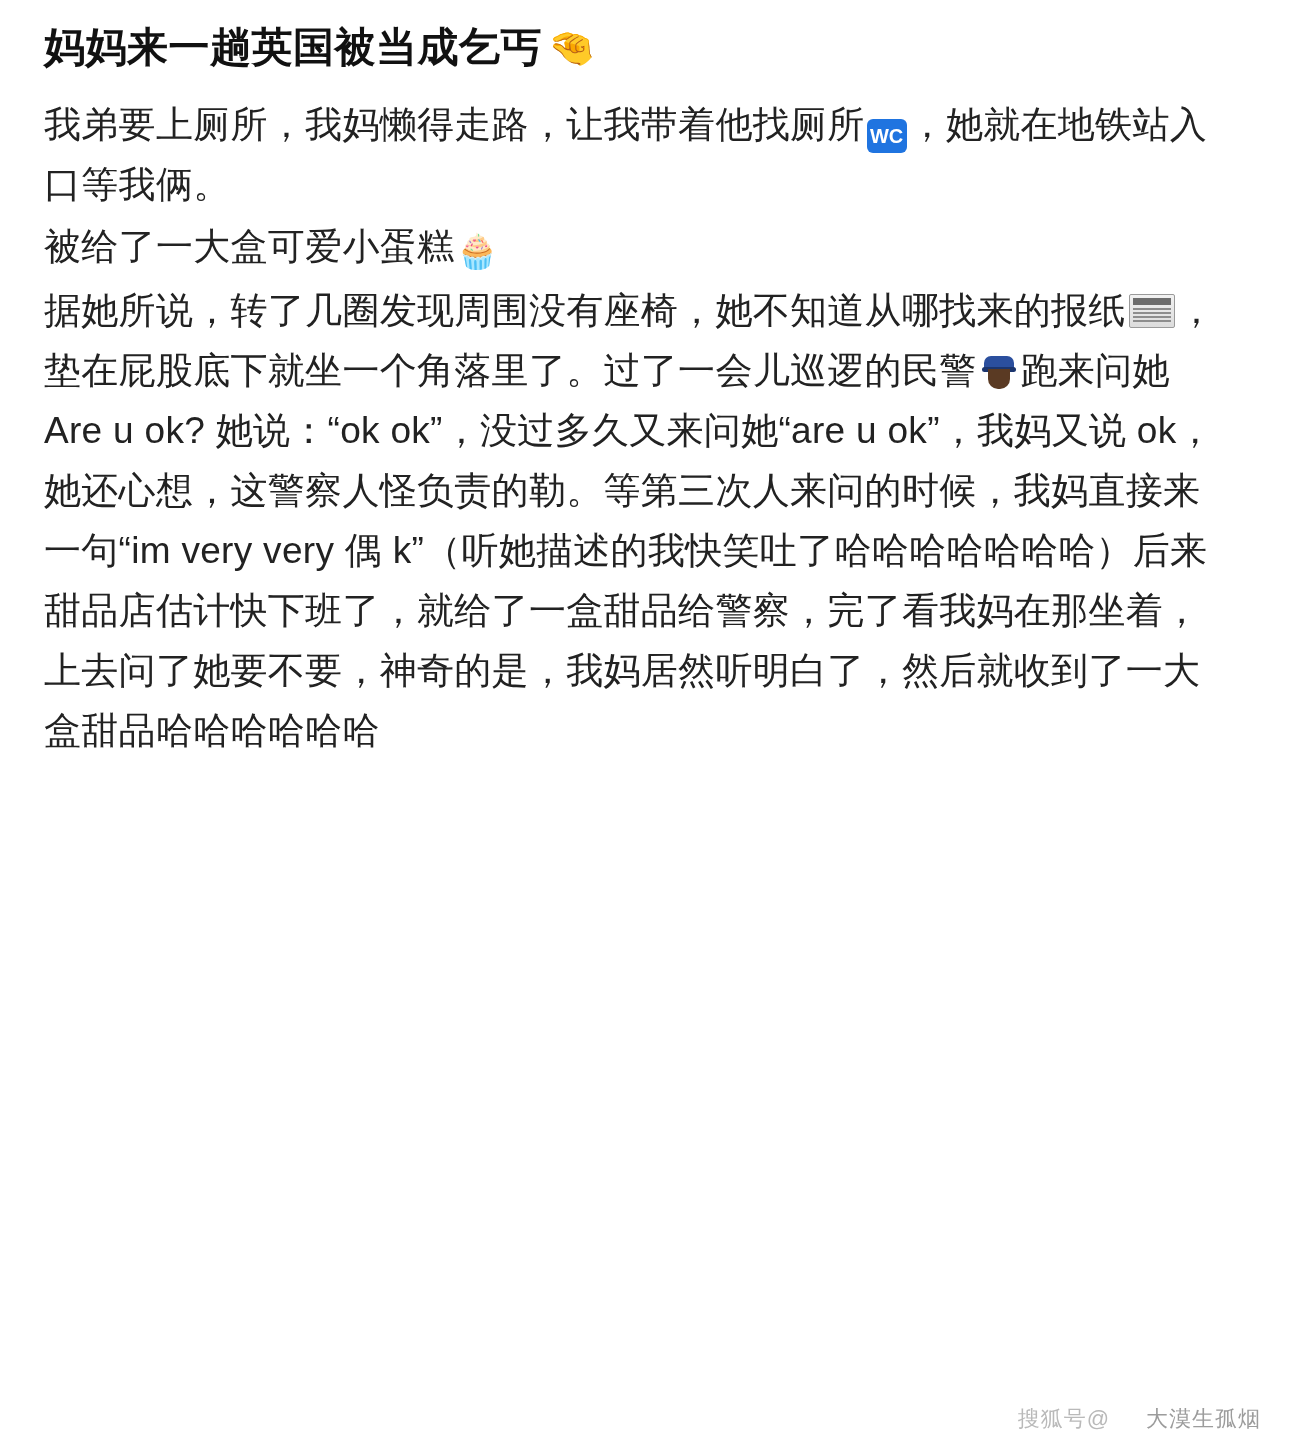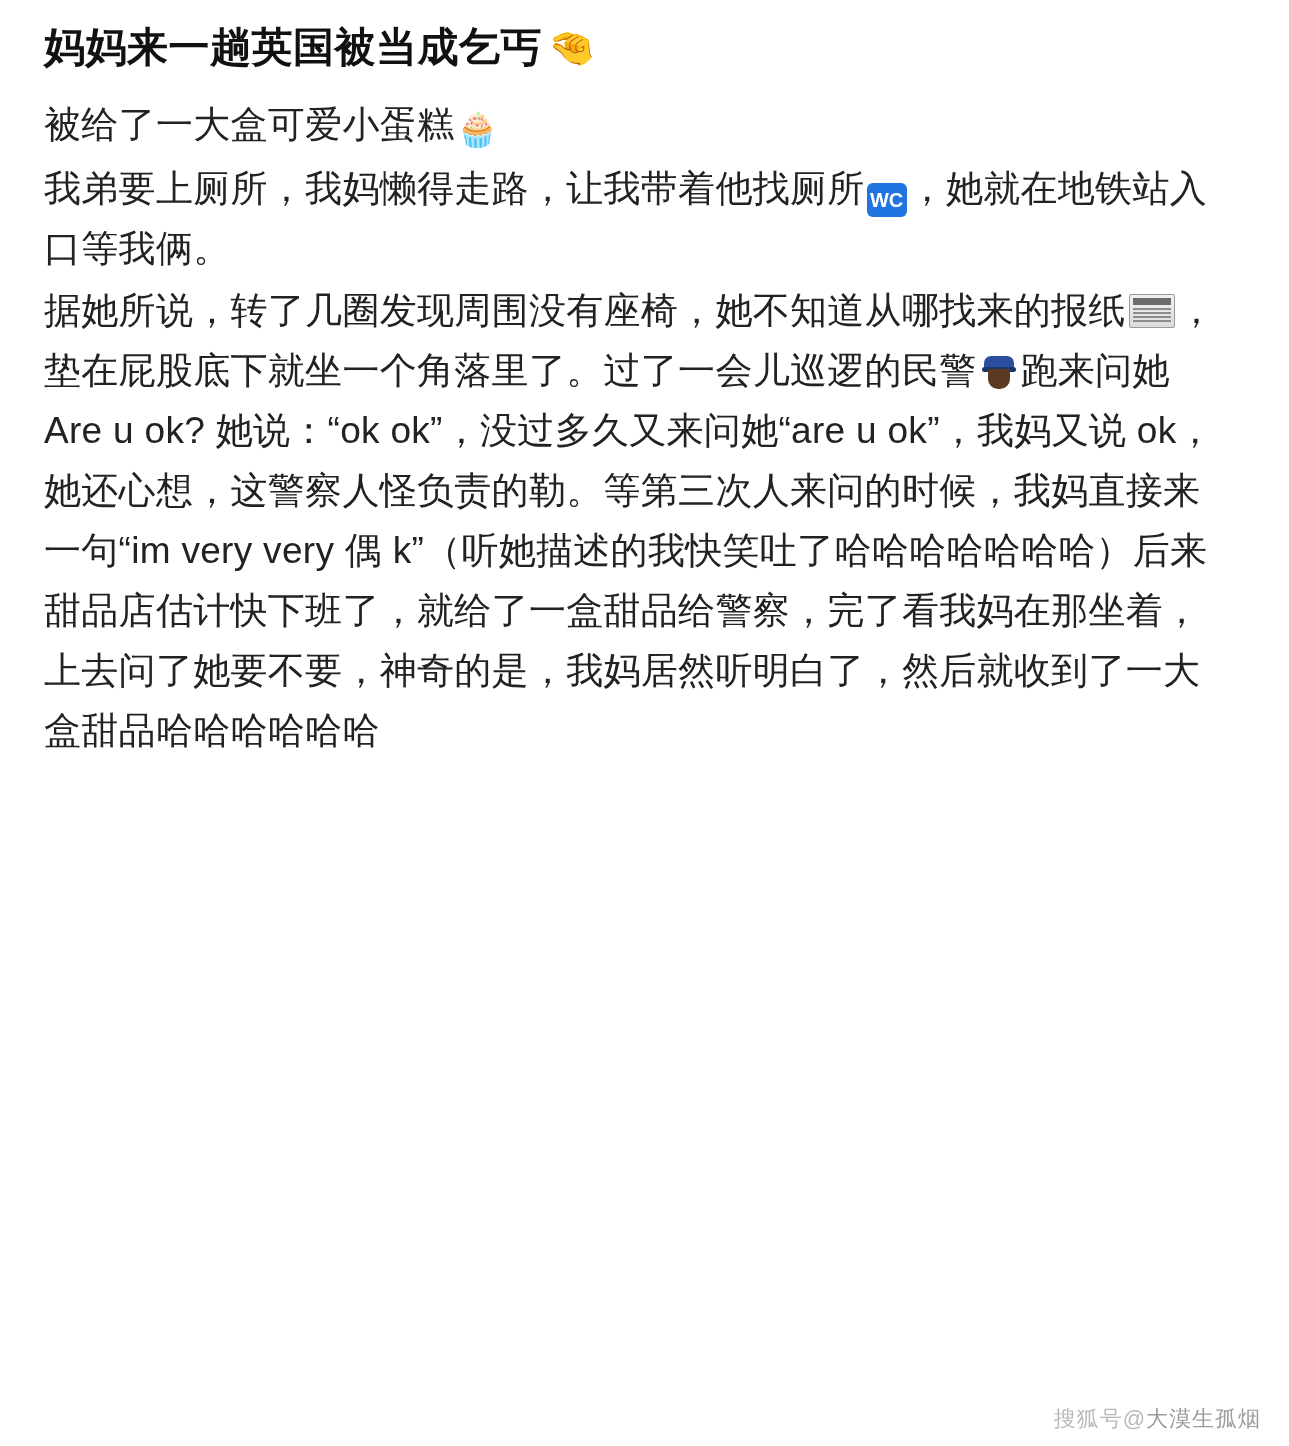--- a/index.html
+++ b/index.html
@@ -130,40 +130,41 @@
     right: 28px;
     bottom: 12px;
     font-size: 22px;
     color: #b9b9b9;
     letter-spacing: 1px;
     white-space: nowrap;
     font-family: "Liberation Sans", sans-serif;
   }
   .watermark .wm-dark {
     color: #9c9c9c;
+    margin-left: 36px;
   }
 </style>
 </head>
 <body>
 
 <div class="page">
 
   <h1 class="post-title">
     <span>妈妈来一趟英国被当成乞丐</span>
     <span class="emoji">🤏</span>
   </h1>
 
   <div class="post-body">
 
     <p class="para">
-      <span>被给了一大盒可爱小蛋糕</span><span class="emoji-inline">🧁</span>
+      <span>我弟要上厕所，我妈懒得走路，让我带着他找厕所</span><span class="wc-badge">WC</span><span>，她就在地铁站入口等我俩。</span>
     </p>
 
     <p class="para">
-      <span>我弟要上厕所，我妈懒得走路，让我带着他找厕所</span><span class="wc-badge">WC</span><span>，她就在地铁站入口等我俩。</span>
+      <span>被给了一大盒可爱小蛋糕</span><span class="emoji-inline">🧁</span>
     </p>
 
     <p class="para">
       <span>据她所说，转了几圈发现周围没有座椅，她不知道从哪找来的报纸</span><span class="newspaper"></span><span>，垫在屁股底下就坐一个角落里了。过了一会儿巡逻的民警</span><span class="police"><span class="hat"></span><span class="brim"></span><span class="face"></span></span><span>跑来问她 Are u ok? 她说：“ok ok”，没过多久又来问她“are u ok”，我妈又说 ok，她还心想，这警察人怪负责的勒。等第三次人来问的时候，我妈直接来一句“im very very 偶 k”（听她描述的我快笑吐了哈哈哈哈哈哈哈）后来甜品店估计快下班了，就给了一盒甜品给警察，完了看我妈在那坐着，上去问了她要不要，神奇的是，我妈居然听明白了，然后就收到了一大盒甜品哈哈哈哈哈哈</span>
     </p>
 
 
   </div>
 
   <div class="watermark">

